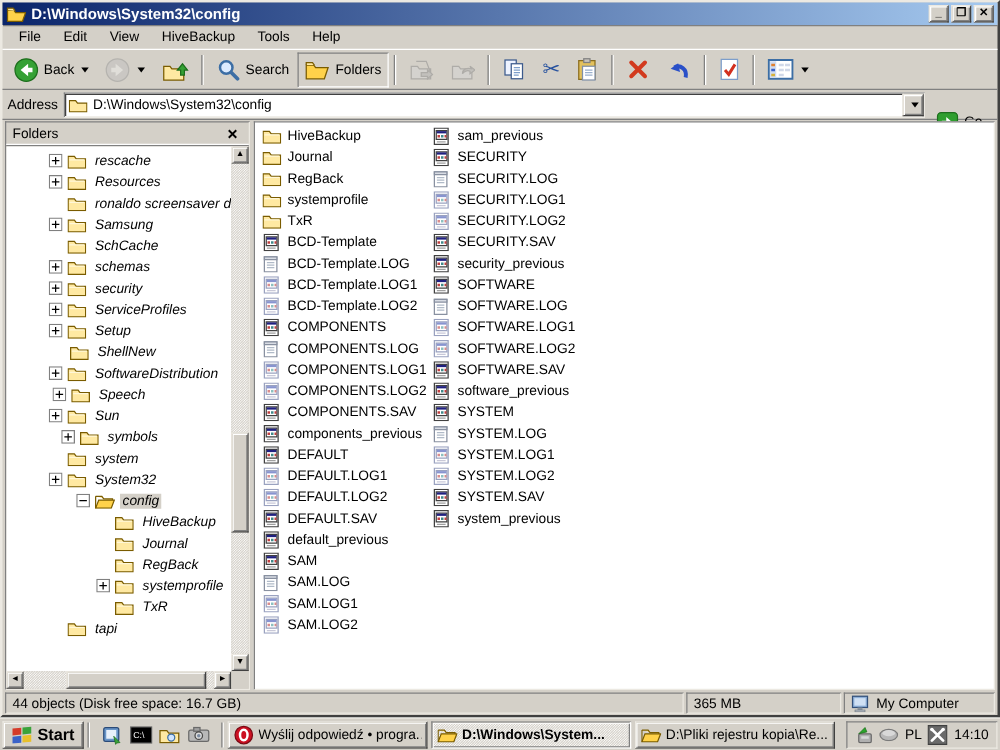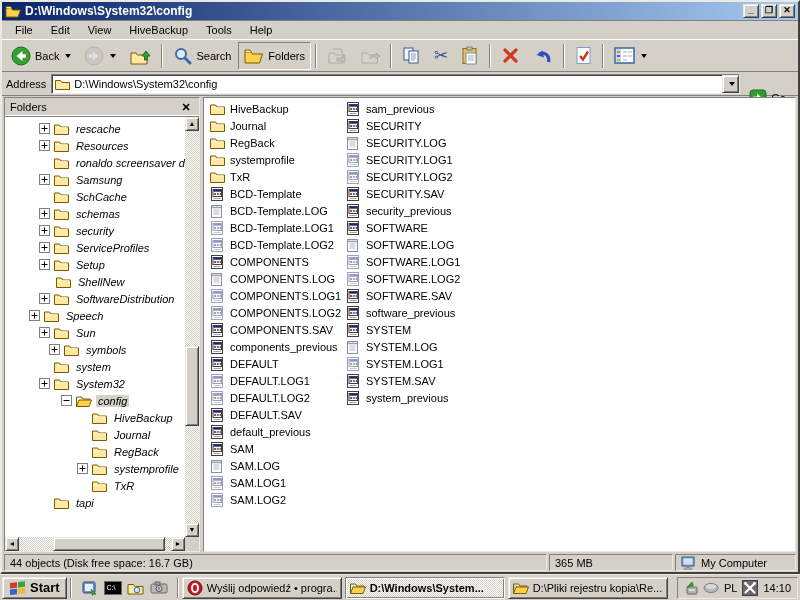--- a/index.html
+++ b/index.html
@@ -445,21 +445,21 @@
                 </svg>
               </span>
               <span class="tico">
                 <svg width="15" height="13" viewBox="0 0 15 13">
                   <path d="M0.5 3 h5 l1.5 2 h7.5 v7.5 h-14 z" fill="#ffe9a2" stroke="#7a5c00"></path>
                   <path d="M1.5 5.8 h12" stroke="#fff7d8" fill="none"></path>
                 </svg>
               </span>
               <span class="tlbl">SoftwareDistribution</span>
             </div>
-            <div class="trow" style="padding-left: 24px;">
+            <div class="trow" style="padding-left: 37px;">
               <span class="texp">
                 <svg width="11" height="11" viewBox="0 0 11 11">
                   <rect x="0.5" y="0.5" width="10" height="10" fill="#fff" stroke="#808080"></rect>
                   <path d="M2.5 5.5 h6 M5.5 2.5 v6" stroke="#000"></path>
                 </svg>
               </span>
               <span class="tico">
                 <svg width="15" height="13" viewBox="0 0 15 13">
                   <path d="M0.5 3 h5 l1.5 2 h7.5 v7.5 h-14 z" fill="#ffe9a2" stroke="#7a5c00"></path>
                   <path d="M1.5 5.8 h12" stroke="#fff7d8" fill="none"></path>
@@ -1132,20 +1132,34 @@
                 <rect x="6.8" y="6" width="2" height="2" fill="#8cc0c0"></rect>
                 <rect x="9.6" y="6" width="1.6" height="2" fill="#d88c8c"></rect>
                 <path d="M3.5 11.5 h7" stroke="#c8c8d8"></path>
               </svg>
             </span>
             <span>SYSTEM.LOG1</span>
           </div>
           <div class="fitem">
             <span class="fico">
               <svg width="14" height="14" viewBox="0 0 14 14">
+                <rect x="1.5" y="0.5" width="11" height="13" fill="#fff" stroke="#9aa2c0"></rect>
+                <rect x="3" y="2.5" width="8.5" height="7" fill="#fff" stroke="#9aa2c0"></rect>
+                <rect x="3.4" y="2.9" width="7.7" height="1.8" fill="#8894d0"></rect>
+                <rect x="4" y="6" width="2" height="2" fill="#d88c8c"></rect>
+                <rect x="6.8" y="6" width="2" height="2" fill="#8cc0c0"></rect>
+                <rect x="9.6" y="6" width="1.6" height="2" fill="#d88c8c"></rect>
+                <path d="M3.5 11.5 h7" stroke="#c8c8d8"></path>
+              </svg>
+            </span>
+            <span>SYSTEM.LOG2</span>
+          </div>
+          <div class="fitem">
+            <span class="fico">
+              <svg width="14" height="14" viewBox="0 0 14 14">
                 <rect x="1.5" y="0.5" width="11" height="13" fill="#fff" stroke="#404040"></rect>
                 <rect x="3" y="2.5" width="8.5" height="7" fill="#fff" stroke="#404040"></rect>
                 <rect x="3.4" y="2.9" width="7.7" height="1.8" fill="#202080"></rect>
                 <rect x="4" y="6" width="2" height="2" fill="#c04040"></rect>
                 <rect x="6.8" y="6" width="2" height="2" fill="#408888"></rect>
                 <rect x="9.6" y="6" width="1.6" height="2" fill="#c04040"></rect>
                 <path d="M3.5 11.5 h7" stroke="#a0a0a0"></path>
               </svg>
             </span>
             <span>SYSTEM.SAV</span>

